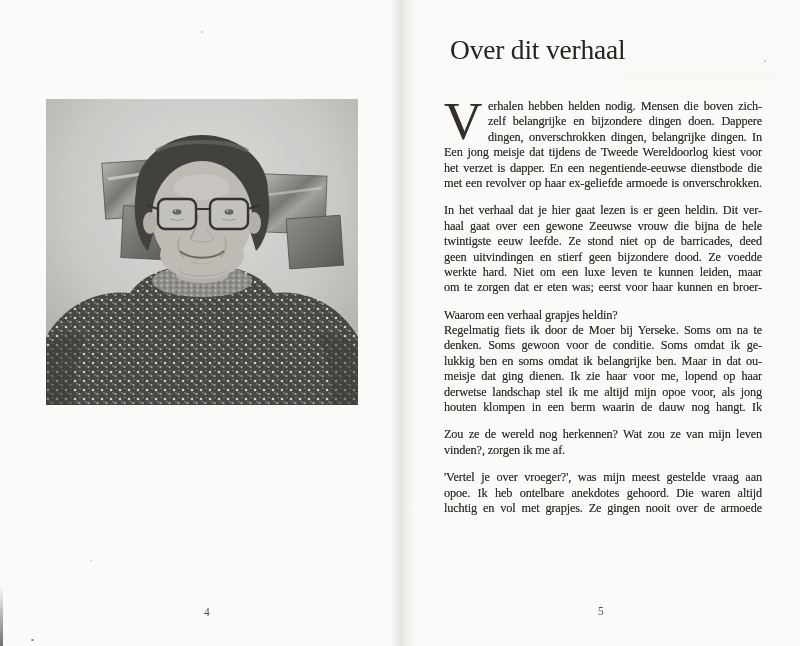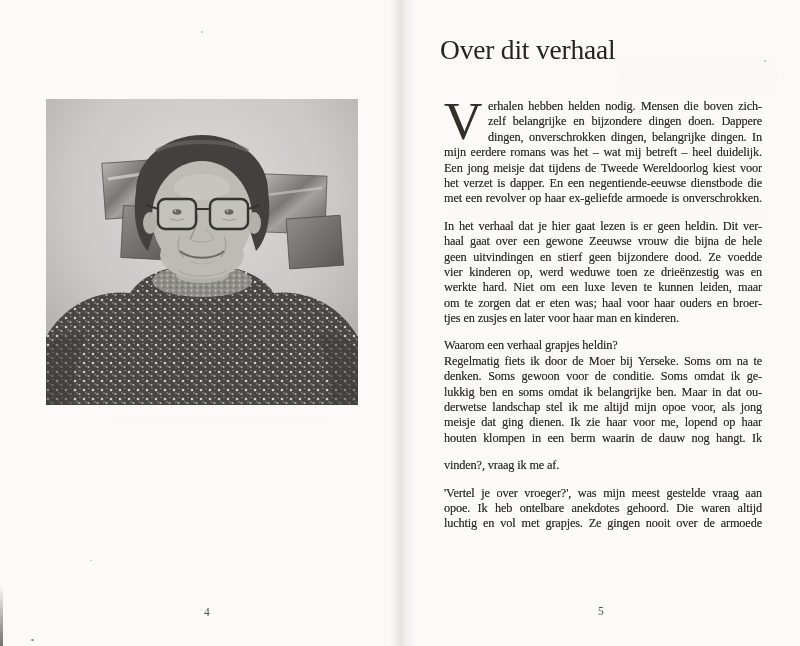--- a/index.html
+++ b/index.html
@@ -34,21 +34,21 @@
   }
   .photo-wrap svg{display:block;}
   .pagenum{
     position:absolute;width:36px;text-align:center;
     font-size:11.5px;color:#56534e;letter-spacing:.5px;
   }
   .pagenum-left{left:189px;top:606px;}
   .pagenum-right{left:583px;top:605px;}
   
   .chapter-title{
-    position:absolute;left:440px;top:35px;width:330px;
+    position:absolute;left:450px;top:35px;width:330px;
     font-size:27.5px;line-height:30px;font-weight:normal;margin:0;
     letter-spacing:-0.2px;color:#262320;
   }
   .body-text{
     position:absolute;left:444px;top:99px;width:318px;
     font-size:12.3px;letter-spacing:-0.15px;
     text-shadow:0 0 .4px rgba(47,44,40,.55);
   }
   .para{margin:0 0 12px 0;}
   .para:last-child{margin-bottom:17px;}
@@ -175,45 +175,44 @@
   <div class="pagenum pagenum-left">4</div>
 
   <h1 class="chapter-title">Over dit verhaal</h1>
 
   <div class="body-text">
       <div class="para">
         <div class="dropcap">V</div>
         <div class="line j">erhalen hebben helden nodig. Mensen die boven zich-</div>
         <div class="line j">zelf belangrijke en bijzondere dingen doen. Dappere</div>
         <div class="line j">dingen, onverschrokken dingen, belangrijke dingen. In</div>
-        <div class="line j">mijn eerdere romans was het – wat mij betreft – heel duidelijk.</div>
         <div class="line j">Een jong meisje dat tijdens de Tweede Wereldoorlog kiest voor</div>
         <div class="line j">het verzet is dapper. En een negentiende-eeuwse dienstbode die</div>
         <div class="line j">met een revolver op haar ex-geliefde armoede is onverschrokken.</div>
       </div>
       <div class="para">
         <div class="line j">In het verhaal dat je hier gaat lezen is er geen heldin. Dit ver-</div>
         <div class="line j">haal gaat over een gewone Zeeuwse vrouw die bijna de hele</div>
+        <div class="line j">twintigste eeuw leefde. Ze stond niet op de barricades, deed</div>
         <div class="line j">geen uitvindingen en stierf geen bijzondere dood. Ze voedde</div>
-        <div class="line j">vier kinderen op, werd weduwe toen ze drieënzestig was en</div>
         <div class="line j">werkte hard. Niet om een luxe leven te kunnen leiden, maar</div>
-        <div class="line j">om te zorgen dat er eten was; haal voor haar ouders en broer-</div>
-        <div class="line">tjes en zusjes en later voor haar man en kinderen.</div>
+        <div class="line j">om te zorgen dat er eten was; eerst voor haar kunnen en broer-</div>
       </div>
       <div class="para">
         <div class="line">Waarom een verhaal grapjes heldin?</div>
         <div class="line j">Regelmatig fiets ik door de Moer bij Yerseke. Soms om na te</div>
         <div class="line j">denken. Soms gewoon voor de conditie. Soms omdat ik ge-</div>
         <div class="line j">lukkig ben en soms omdat ik belangrijke ben. Maar in dat ou-</div>
+        <div class="line j">meisje dat ging dienen. Ik zie haar voor me, lopend op haar</div>
         <div class="line j">derwetse landschap stel ik me altijd mijn opoe voor, als jong</div>
-        <div class="line j">meisje dat ging dienen. Ik zie haar voor me, lopend op haar</div>
         <div class="line j">houten klompen in een berm waarin de dauw nog hangt. Ik</div>
       </div>
       <div class="para">
-        <div class="line">vinden?, vraag ik me af.</div>
+        <div class="line j">Zou ze de wereld nog herkennen? Wat zou ze van mijn leven</div>
+        <div class="line">vinden?, zorgen ik me af.</div>
       </div>
       <div class="para">
         <div class="line j">'Vertel je over vroeger?', was mijn meest gestelde vraag aan</div>
         <div class="line j">opoe. Ik heb ontelbare anekdotes gehoord. Die waren altijd</div>
         <div class="line j">luchtig en vol met grapjes. Ze gingen nooit over de armoede</div>
       </div>
     </div>
 
   <div class="pagenum pagenum-right">5</div>
 

